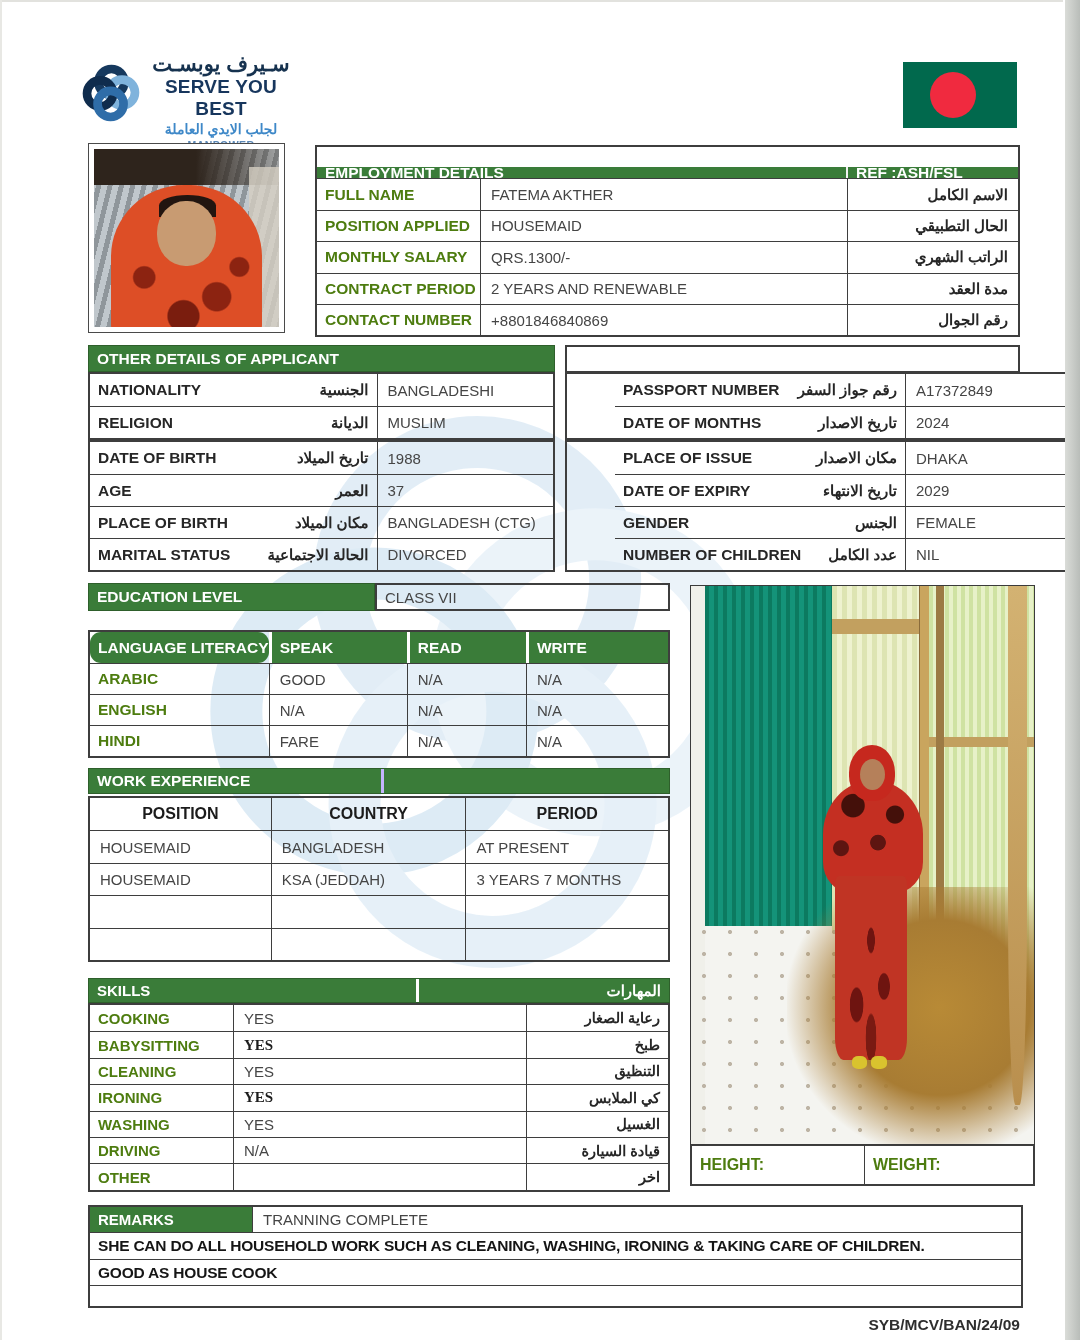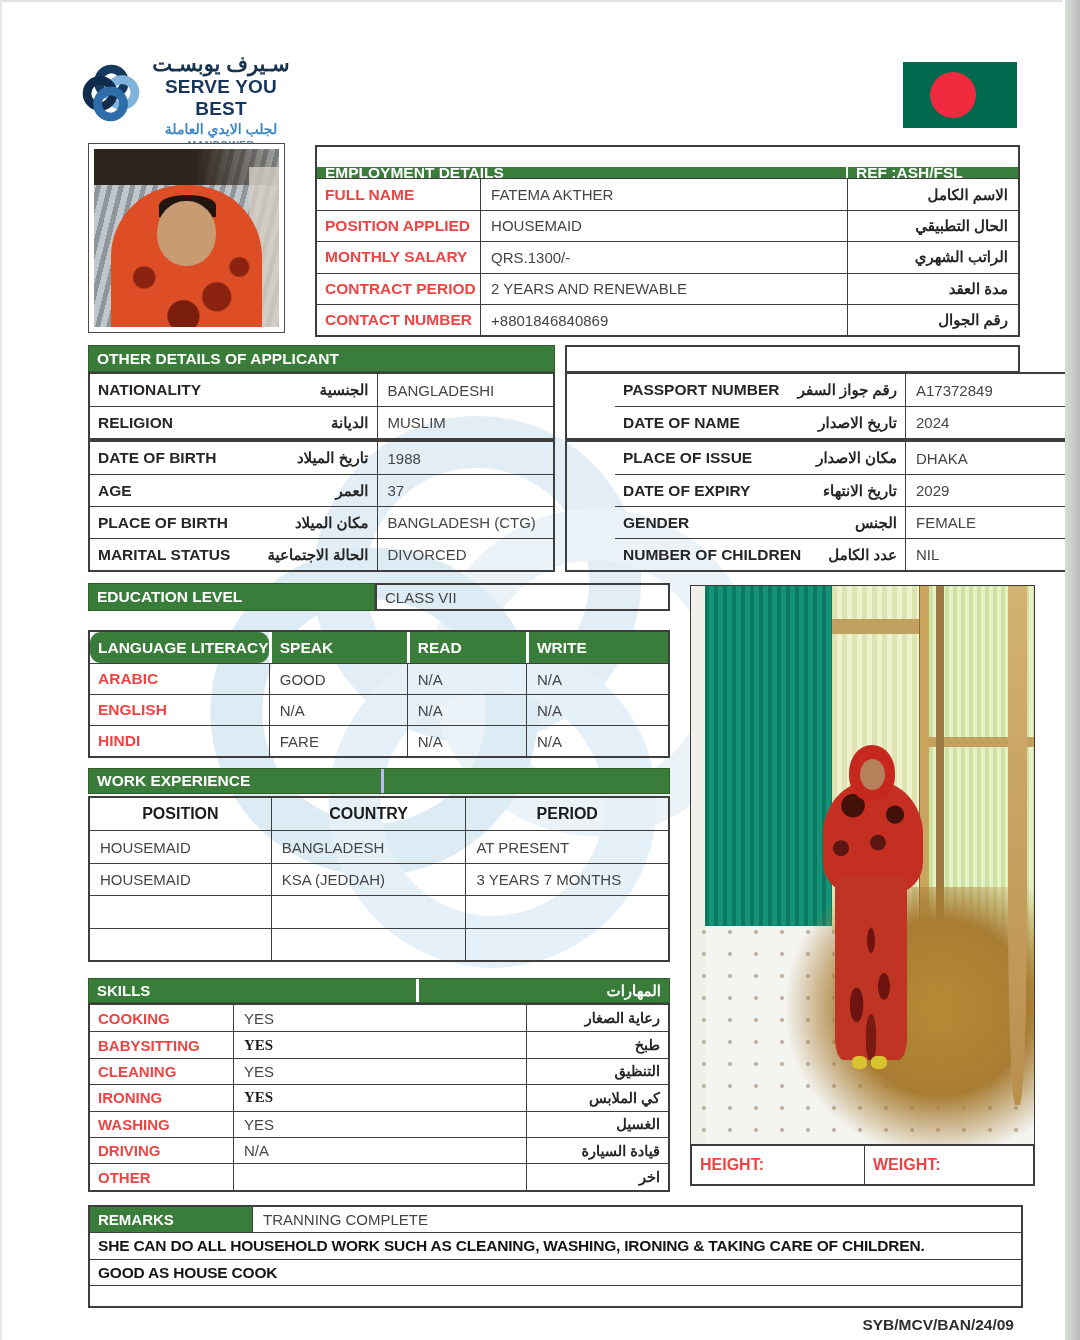--- a/index.html
+++ b/index.html
@@ -29,21 +29,21 @@
 
   .flag { position:absolute; left:903px; top:62px; width:114px; height:66px; background:#01694d; }
   .flag .disc { position:absolute; left:27px; top:10px; width:46px; height:46px; border-radius:50%; background:#f02a3f; }
 
   
   .tbl { position:absolute; border:2px solid #3e3e3e; background:transparent; z-index:1; }
   .tr { display:flex; border-top:1.5px solid #3e3e3e; }
   .tr:first-child { border-top:none; }
   .td { border-left:1.5px solid #3e3e3e; display:flex; align-items:center; overflow:hidden; }
   .td:first-child { border-left:none; }
-  .lbl { font-weight:bold; padding-left:8px; font-size:15.5px; color:#ef4444; }
+  .lbl { font-weight:bold; padding-left:8px; font-size:15.5px; color:#4d7c0f; }
   .val { padding-left:10px; font-size:15px; color:#454545; font-weight:400; }
   .ar  { direction:rtl; justify-content:flex-start; padding-right:10px; font-weight:bold; font-size:15px; }
   .greenbar { position:absolute; background:#3a7c39; border:1px solid #2e5f2b; color:#fff;
     font-weight:bold; display:flex; align-items:center; z-index:1; }
   .greencell { background:#3a7c39; color:#fff; font-weight:bold; }
 
   
   .portrait { position:absolute; left:88px; top:143px; width:197px; height:190px;
     border:1.5px solid #4a4a4a; background:#fff; padding:5px; z-index:2; }
   .portrait .ph { position:relative; width:100%; height:100%; overflow:hidden;
@@ -162,21 +162,21 @@
   
   .remarks { left:88px; top:1205px; width:935px; }
   .remarks .r1 { height:25px; }
   .remarks .r2 { height:27px; }
   .remarks .r3 { height:26px; }
   .remarks .r4 { height:21px; }
   .remarks .tag { width:162px; padding-left:8px; font-size:15px; }
   .remarks .val { font-size:15px; }
   .remarks .line { padding-left:8px; font-weight:bold; font-size:15.5px; color:#151515; letter-spacing:-0.2px; }
 
-  .doccode { position:absolute; right:66px; top:1316px; font-size:15.5px; font-weight:600; color:#2e2e2e; z-index:1; }
+  .doccode { position:absolute; right:60px; top:1316px; font-size:15.5px; font-weight:600; color:#2e2e2e; z-index:1; }
 </style>
 </head>
 <body>
 
 <div class="page">
 
   <div class="scan-top"></div>
   <div class="scan-left"></div>
   <div class="scan-right"></div>
 
@@ -307,21 +307,21 @@
   <div class="tbl od odr odA">
     <div class="tr">
       <div class="td pair c1">
         <span class="en">PASSPORT NUMBER</span>
         <span class="arr">رقم جواز السفر</span>
       </div>
       <div class="td val c2">A17372849</div>
     </div>
     <div class="tr">
       <div class="td pair c1">
-        <span class="en">DATE OF NAME</span>
+        <span class="en">DATE OF MONTHS</span>
         <span class="arr">تاريخ الاصدار</span>
       </div>
       <div class="td val c2">2024</div>
     </div>
   </div>
   <div class="tbl od odr odB">
     <div class="tr">
       <div class="td pair c1">
         <span class="en">PLACE OF ISSUE</span>
         <span class="arr">مكان الاصدار</span>

